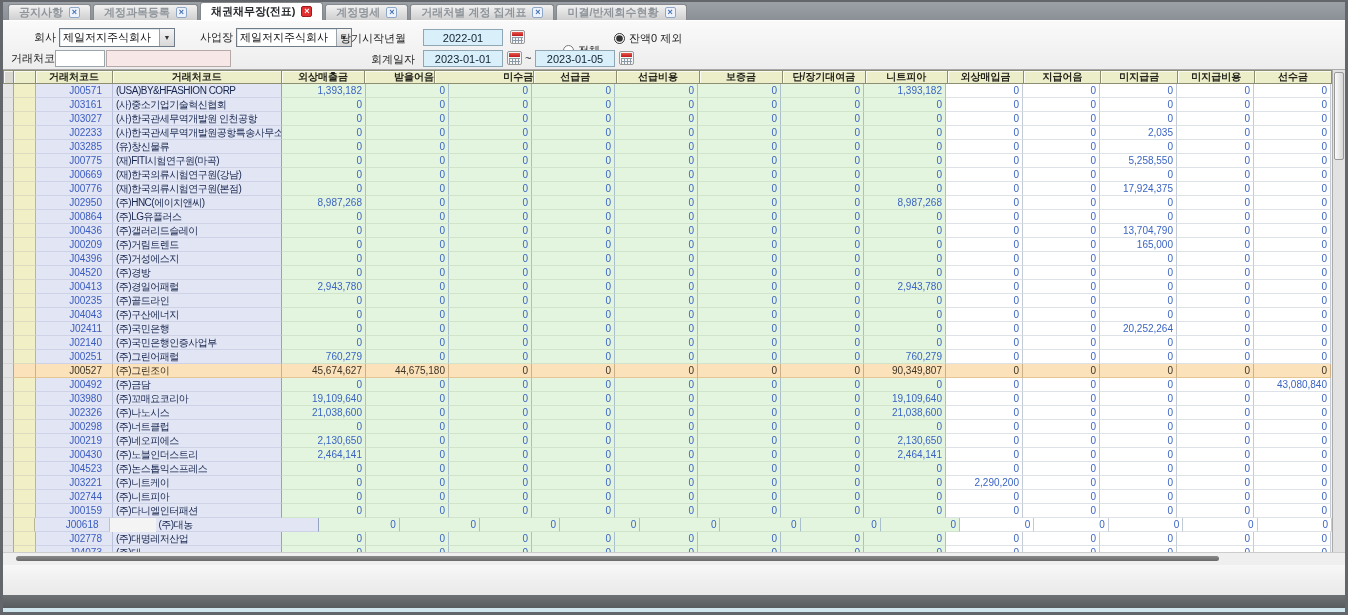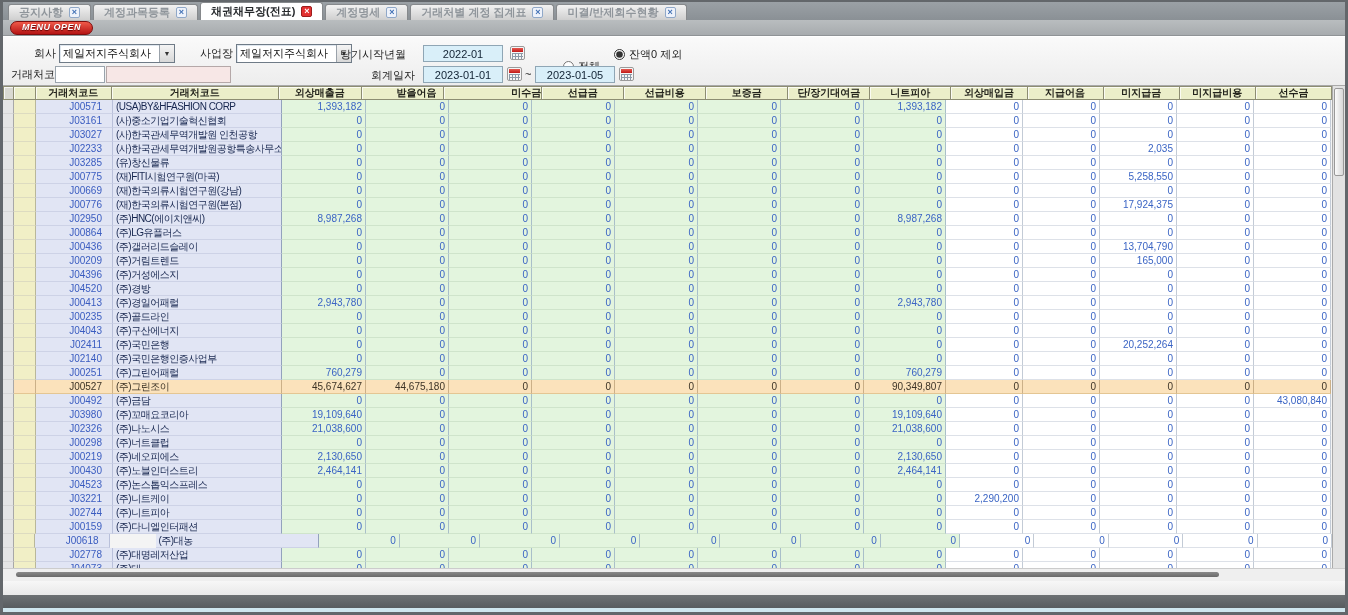--- a/index.html
+++ b/index.html
@@ -186,23 +186,20 @@
       <div class="tab">
         <span>거래처별 계정 집계표</span>
         <span class="tab-close">×</span>
       </div>
       <div class="tab">
         <span>미결/반제회수현황</span>
         <span class="tab-close">×</span>
       </div>
     </div>
 
-  <div class="menustrip">
-    <span class="menu-open">MENU OPEN</span>
-  </div>
 
   <div class="filters">
     <span class="f-label" style="left:31px;top:7px">회사</span>
     <div class="combo" style="left:56px;top:7px">
       <span class="combo-text">제일저지주식회사</span>
       <span class="combo-btn">▼</span>
     </div>
     <span class="f-label" style="left:197px;top:7px">사업장</span>
     <div class="combo" style="left:233px;top:7px">
       <span class="combo-text">제일저지주식회사</span>
@@ -234,21 +231,21 @@
   </div>
 
   <div class="grid-zone">
     <div class="grid">
       <div class="g-row g-head" id="grid-head">
           <div class="g-cell " style="width: 11px;"></div>
           <div class="g-cell " style="width: 22px;"></div>
           <div class="g-cell " style="width: 77px;">거래처코드</div>
           <div class="g-cell " style="width: 169px;">거래처코드</div>
           <div class="g-cell " style="width: 84px;">외상매출금</div>
-          <div class="g-cell " style="width: 83px; padding-left: 28px;">받을어음</div>
+          <div class="g-cell " style="width: 70px; padding-left: 28px;">받을어음</div>
           <div class="g-cell " style="width: 99px; text-align: right;">미수금</div>
           <div class="g-cell " style="width: 83px;">선급금</div>
           <div class="g-cell " style="width: 83px;">선급비용</div>
           <div class="g-cell " style="width: 83px;">보증금</div>
           <div class="g-cell " style="width: 83px;">단/장기대여금</div>
           <div class="g-cell " style="width: 82px;">니트피아</div>
           <div class="g-cell " style="width: 77px;">외상매입금</div>
           <div class="g-cell " style="width: 77px;">지급어음</div>
           <div class="g-cell " style="width: 77px;">미지급금</div>
           <div class="g-cell " style="width: 77px;">미지급비용</div>

